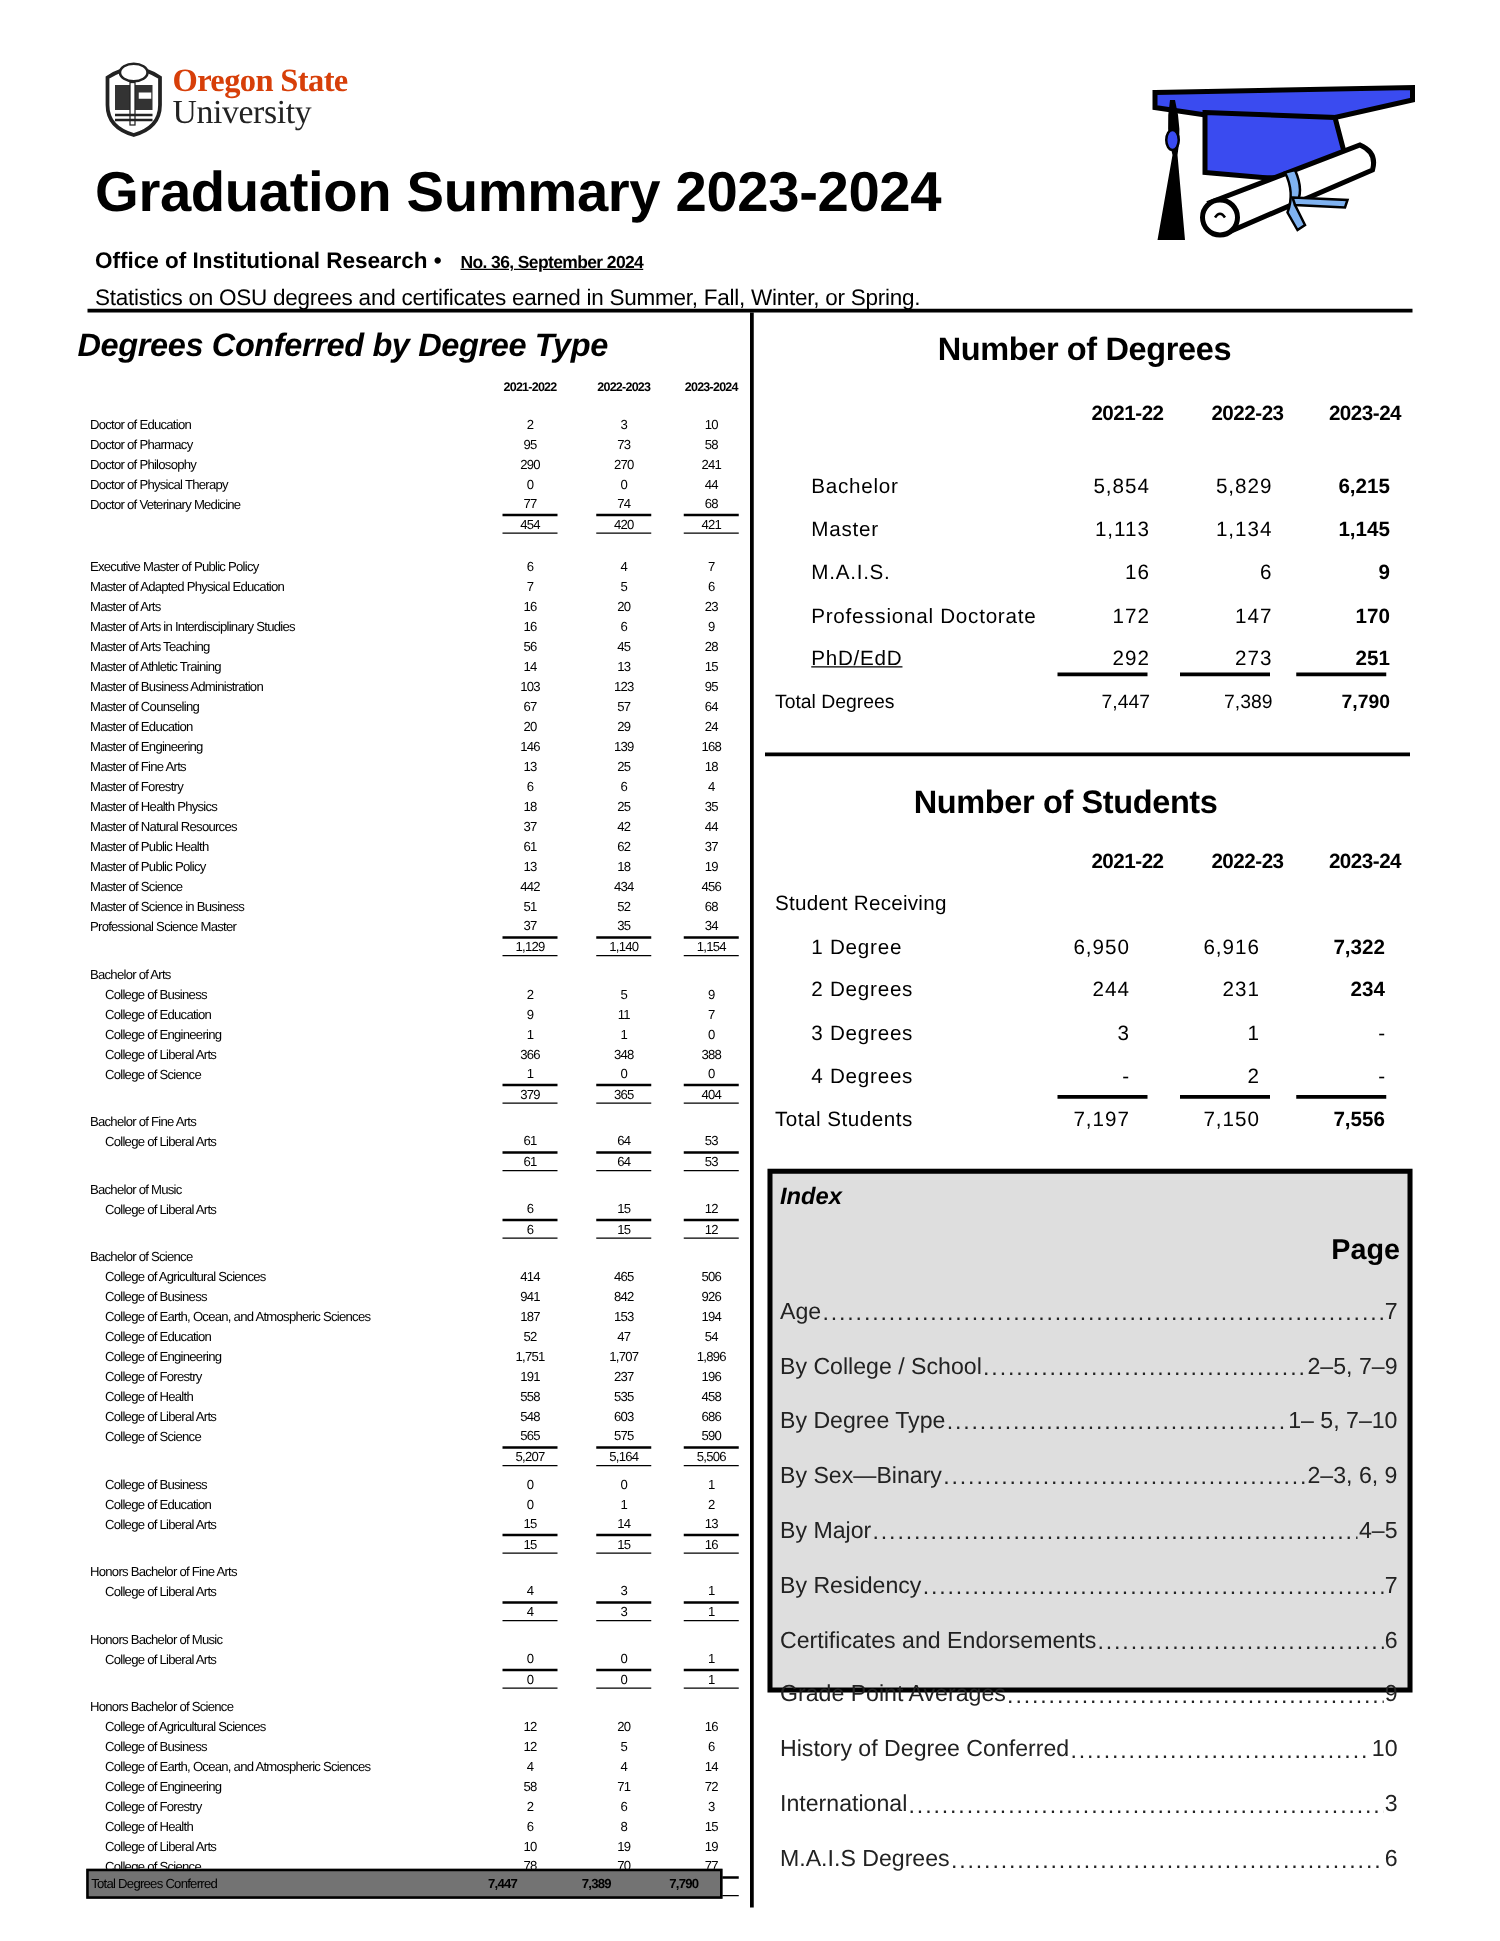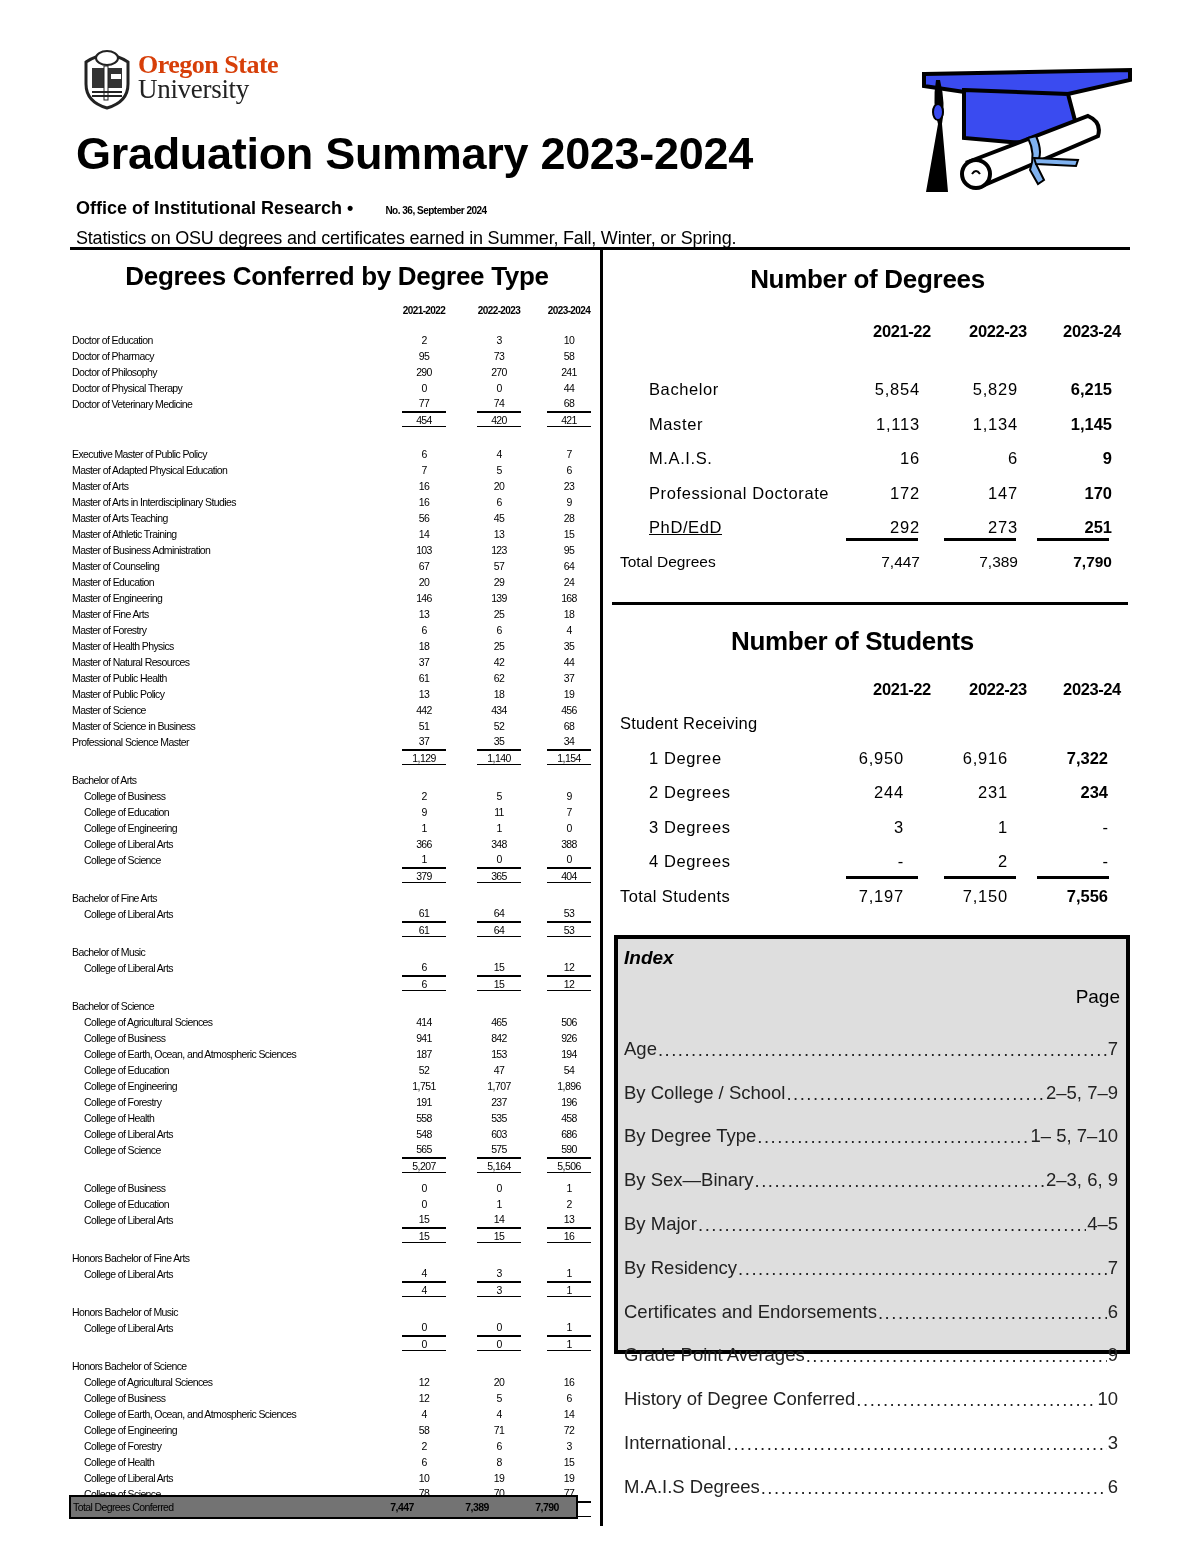--- a/index.html
+++ b/index.html
@@ -9,27 +9,27 @@
   
   .logo { position: absolute; left: 82px; top: 42px; width: 220px; height: 70px; display: flex; align-items: center; }
   .logo-seal { width: 50px; height: 66px; }
   .logo-text { margin-left: 6px; font-family: "Liberation Serif", serif; line-height: 25px; }
   .logo-line1 { color: #d73f09; font-weight: bold; font-size: 26px; letter-spacing: -0.5px; }
   .logo-line2 { color: #222; font-size: 27px; letter-spacing: -0.3px; }
   .cap-art { position: absolute; left: 918px; top: 64px; width: 215px; height: 140px; }
 
   .title { position: absolute; left: 76px; top: 128px; font-size: 45px; font-weight: bold; letter-spacing: -0.3px; }
   .office { position: absolute; left: 76px; top: 198px; font-size: 18px; font-weight: bold; white-space: nowrap; }
-  .office .issue { font-size: 10px; margin-left: 27px; letter-spacing: -0.5px; }
+  .office .issue { font-size: 14px; margin-left: 10px; letter-spacing: -0.5px; text-decoration: underline; }
   .subtitle { position: absolute; left: 76px; top: 228px; font-size: 18px; letter-spacing: -0.2px; }
   .top-rule { position: absolute; left: 70px; top: 247px; width: 1060px; height: 3px; background: #000; }
   .mid-rule { position: absolute; left: 600px; top: 250px; width: 3px; height: 1276px; background: #000; }
 
   
-  .left-title { position: absolute; left: 73px; width: 528px; top: 261px; text-align: center; font-size: 26px; font-weight: bold; letter-spacing: -0.3px; }
+  .left-title { position: absolute; left: 62px; width: 528px; top: 261px; text-align: left; font-size: 26px; font-weight: bold; letter-spacing: -0.3px; font-style: italic; }
   .ltable { position: absolute; left: 72px; top: 304px; width: 526px; font-size: 10.5px; letter-spacing: -0.6px; }
   .lrow { display: flex; height: 16px; line-height: 16px; align-items: center; }
   .lrow .lbl { flex: 1; white-space: nowrap; }
   .lrow .lbl.ind { padding-left: 12px; }
   .lrow .v { width: 70px; text-align: center; }
   .lrow .v1 { margin-right: 5px; }
   .lrow .v2 { margin-right: 6px; }
   .lrow .v3 { width: 58px; }
   .lhead { font-weight: bold; font-size: 10px; height: 14px; line-height: 14px; margin-bottom: 14px; }
   .lrow.under .v span { display: inline-block; border-bottom: 2px solid #000; width: 44px; }
@@ -60,21 +60,21 @@
   .rhead .c1 { margin-right: 20px; }
   .rhead .c2 { margin-right: 18px; }
   .rhead .c3 { margin-right: 0; }
   .uline { text-decoration: underline; }
   .sum-line { position: absolute; height: 3px; background: #000; width: 72px; }
   .r-rule { position: absolute; left: 612px; top: 602px; width: 516px; height: 3px; background: #000; }
 
   
   .index { position: absolute; left: 614px; top: 935px; width: 516px; height: 419px; border: 4px solid #000; background: #dedede; }
   .index-title { position: absolute; left: 6px; top: 8px; font-size: 19px; font-weight: bold; font-style: italic; }
-  .index-page { position: absolute; right: 6px; top: 47px; font-size: 19px; font-weight: normal; }
+  .index-page { position: absolute; right: 6px; top: 47px; font-size: 23px; font-weight: bold; }
   .index-list { position: absolute; left: 6px; right: 8px; top: 88px; }
   .index-item { display: flex; height: 43.8px; align-items: center; font-size: 18.5px; color: #222; }
   .index-item .lbl { white-space: nowrap; }
   .index-item .dots { flex: 1; overflow: hidden; white-space: nowrap; letter-spacing: 1.5px; margin: 0 1px; position: relative; top: 1px; }
   .index-item .pg { white-space: nowrap; }
 </style>
 </head>
 <body>
 
 <div class="logo">

